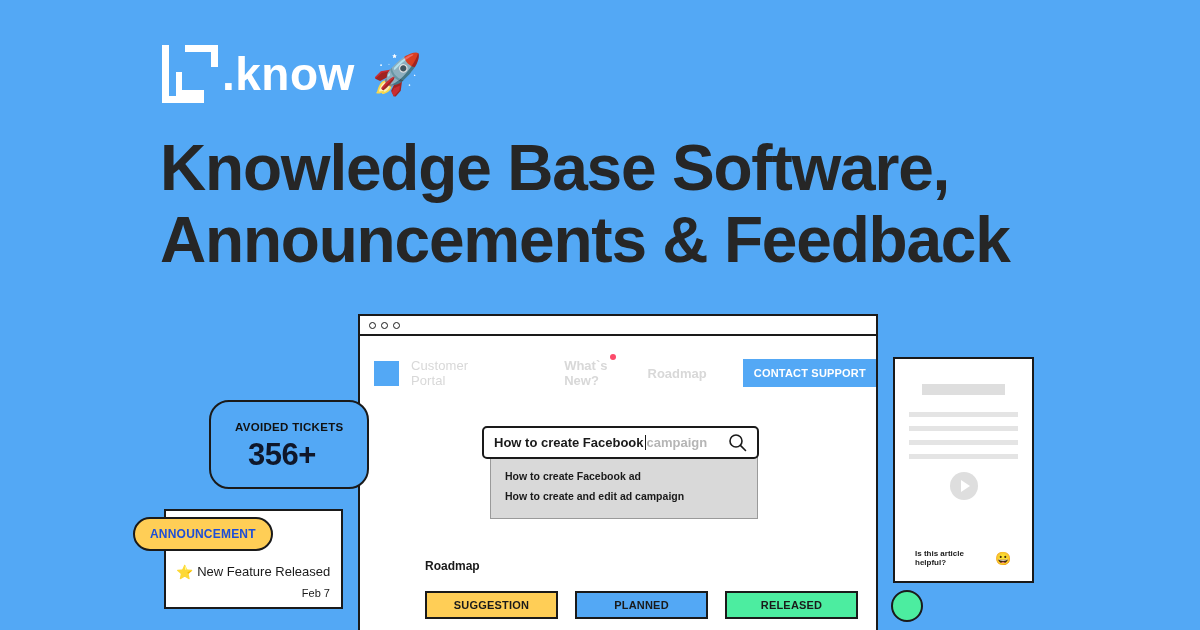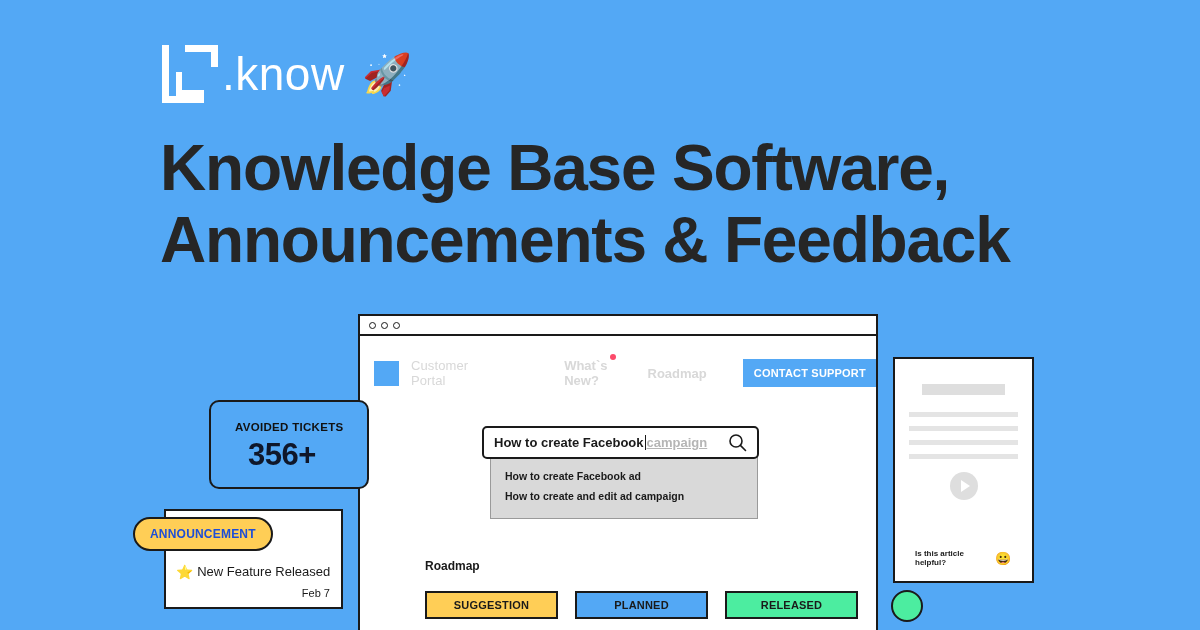--- a/index.html
+++ b/index.html
@@ -51,21 +51,21 @@
     position: absolute; left: 23px; top: 0;
     width: 33px; height: 7px; background: #ffffff;
   }
   .logo-mark .bar-right {
     position: absolute; right: 0; top: 0;
     width: 7px; height: 22px; background: #ffffff;
   }
   .logo-word {
     color: #ffffff;
     font-size: 46px;
-    font-weight: 400;
+    font-weight: 700;
     letter-spacing: 0.5px;
     margin-left: 4px;
     line-height: 1;
     white-space: nowrap;
   }
   .logo-emoji {
     font-size: 40px;
     margin-left: 18px;
     line-height: 1;
   }
@@ -183,21 +183,20 @@
     width: 1px;
     height: 15px;
     background: #1a1a1a;
     margin: 0 1px;
   }
   .search-ghost {
     font-size: 13px;
     font-weight: 700;
     color: #b5b5b5;
     white-space: nowrap;
-    text-decoration: underline;
   }
   .search-icon {
     margin-left: auto;
     flex: 0 0 auto;
     line-height: 0;
   }
   .search-drop {
     position: absolute;
     left: 8px;
     top: 29px;
@@ -247,21 +246,21 @@
 
   
   .stat-card {
     position: absolute;
     left: 209px;
     top: 400px;
     width: 160px;
     height: 89px;
     background: #53a8f5;
     border: 2px solid #1a1a1a;
-    border-radius: 10px;
+    border-radius: 20px;
     padding: 19px 0 0 24px;
   }
   .stat-label {
     font-size: 11.5px;
     font-weight: 700;
     color: #111111;
     letter-spacing: 0.3px;
   }
   .stat-value {
     font-size: 31px;

